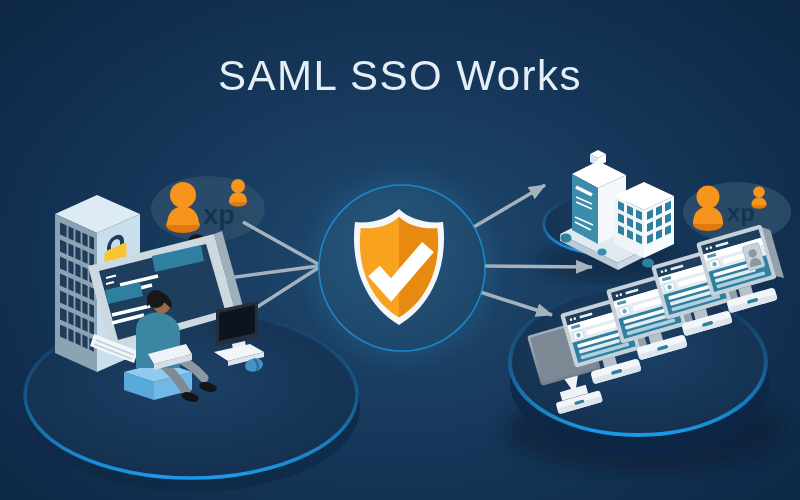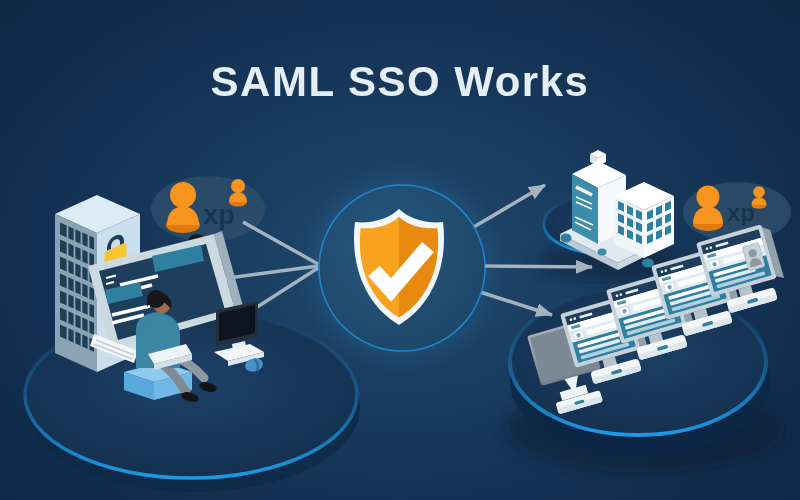--- a/index.html
+++ b/index.html
@@ -3,22 +3,22 @@
 <meta charset="utf-8">
 <style>
   html,body{margin:0;padding:0;background:#0b2340;}
   .stage{
     position:relative;width:800px;height:500px;overflow:hidden;
     background:radial-gradient(ellipse 78% 88% at 50% 52%,
       var(--bg-center,#1f4a70) 0%, #17395c 38%, #112d4d 68%, var(--bg-edge,#0b2340) 100%);
     font-family:"Liberation Sans", sans-serif;
   }
   .title{
-    position:absolute;top:30px;left:0;width:100%;text-align:center;
-    font-size:42px;font-weight:700;letter-spacing:1.5px;
+    position:absolute;top:24px;left:0;width:100%;text-align:center;
+    font-size:42px;font-weight:400;letter-spacing:1.5px;
     color:var(--title-color,#e6eef5);
   }
   svg{position:absolute;inset:0;}
   .c-orange{fill:var(--accent-orange,#f7941d);}
   .c-orange-deep{fill:var(--accent-orange-deep,#e2790e);}
   .c-shield-l{fill:var(--shield-orange-light,#f9a21f);}
   .c-shield-d{fill:var(--shield-orange-dark,#e98a10);}
   .c-teal{fill:var(--teal,#2e7fa0);}
   .c-navy{fill:var(--screen-navy,#1d3e5c);}
   .xp-label{fill:var(--navy-label,#16334f);font-weight:bold;font-family:"Liberation Sans",sans-serif;}

